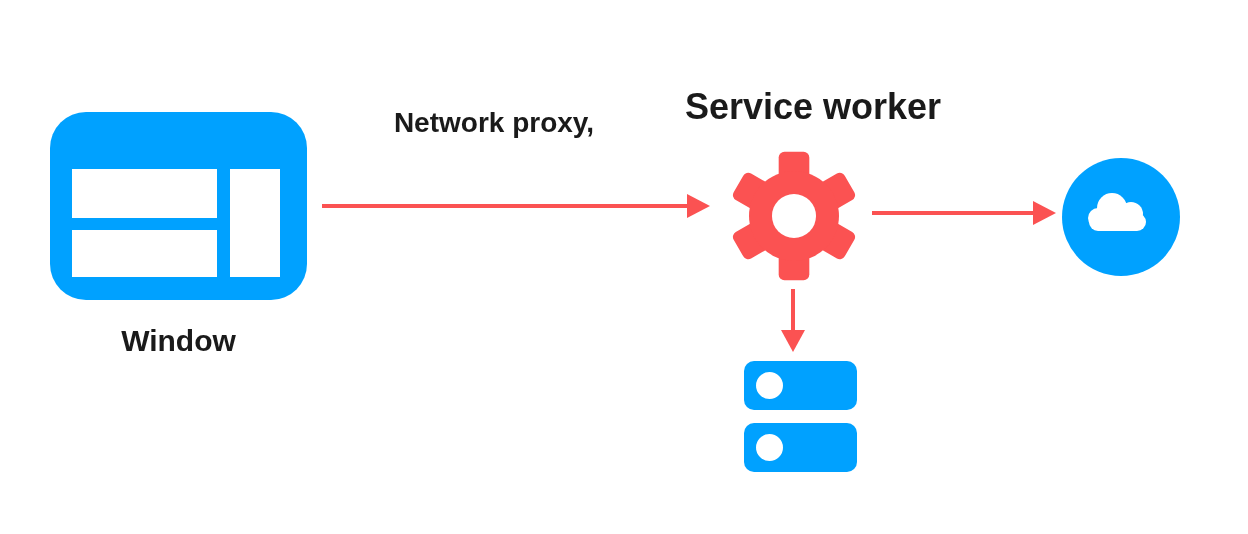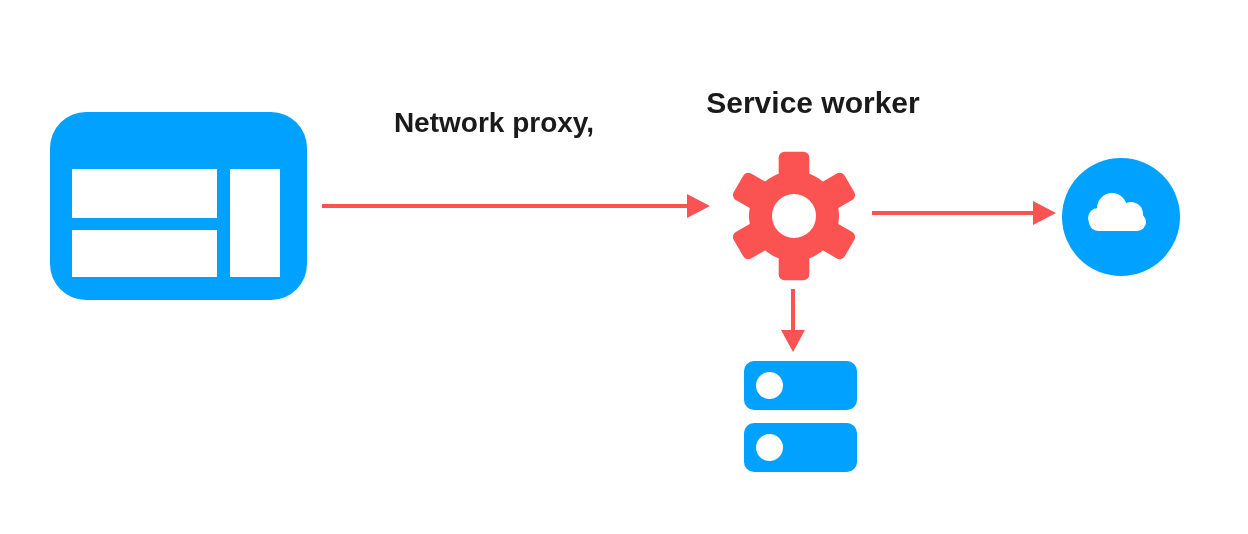--- a/index.html
+++ b/index.html
@@ -40,21 +40,21 @@
     text-align: center;
   }
   .window-label {
     left: 50px; top: 324px;
     width: 257px;
     font-size: 30px;
   }
   .service-worker-title {
     left: 663px; top: 86px;
     width: 300px;
-    font-size: 30px;
+    font-size: 36px;
   }
 
   
   .edge-annotation {
     position: absolute;
     left: 339px; top: 104px;
     width: 310px;
     text-align: center;
     color: var(--text);
     font-size: 28px;
@@ -123,20 +123,21 @@
 </head>
 <body>
 
 <div class="canvas">
 
   <div class="window-icon">
     <div class="win-pane win-pane-top"></div>
     <div class="win-pane win-pane-bottom"></div>
     <div class="win-pane win-pane-right"></div>
   </div>
+  <div class="node-label window-label">Window</div>
 
   <div class="edge-annotation">
     <div>Network proxy,</div>
   </div>
 
   <div id="arrow1-shaft" class="arrow-shaft-h"></div>
   <div id="arrow1-head" class="arrow-head arrow-head-right"></div>
 
   <div class="node-label service-worker-title">Service worker</div>
 

